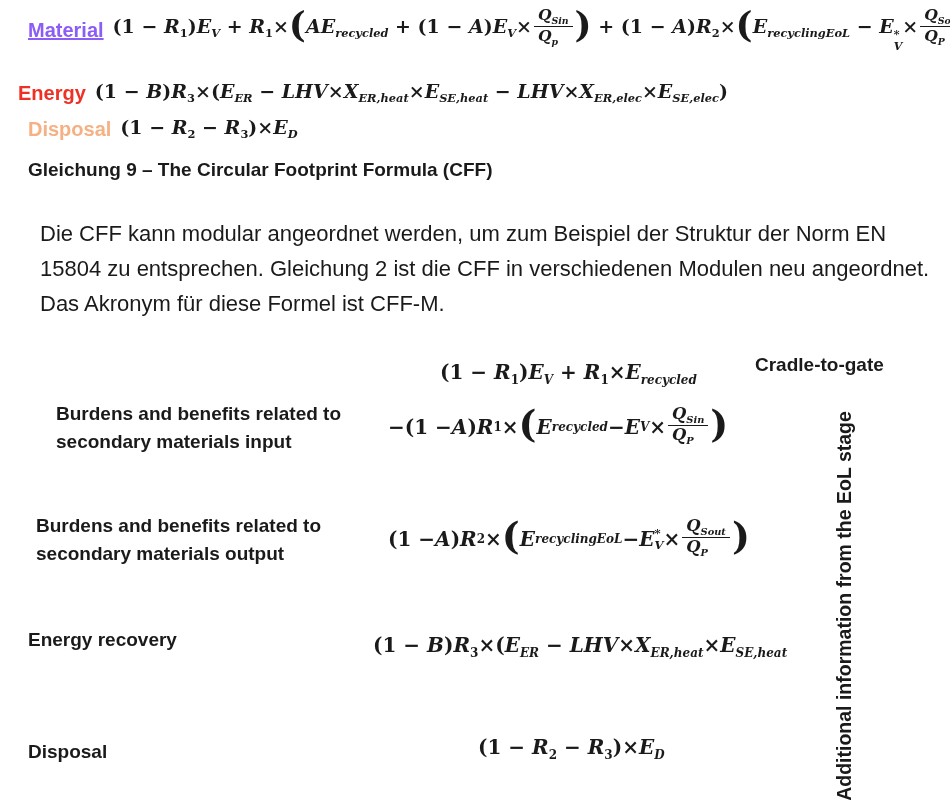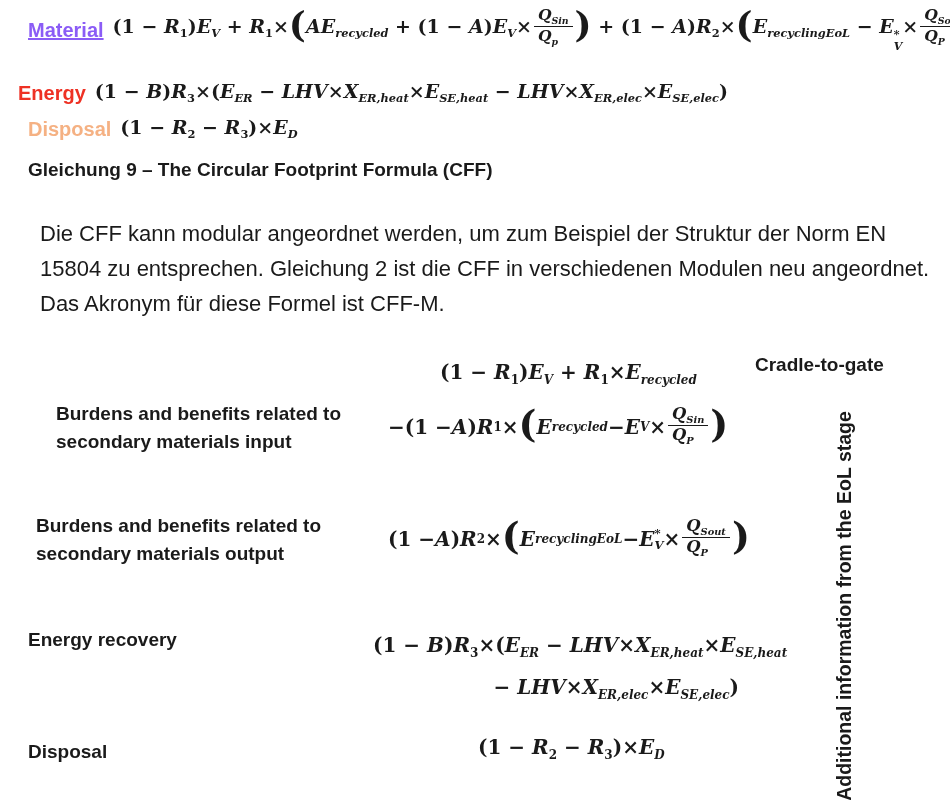--- a/index.html
+++ b/index.html
@@ -114,21 +114,20 @@
       <span class="mfrac">
         <span class="num"><span class="mv">Q</span><span class="msub">Sout</span></span>
         <span class="den"><span class="mv">Q</span><span class="msub">P</span></span>
       </span>
       <span class="mbig">)</span>
     </div>
 
   <div class="row-label" style="top:626px;">Energy recovery</div>
   <div class="row-formula" style="left:373px;top:622px;width:372px;margin-top:6px;">
     <span class="math math-lg" style="display:block;line-height:34px;"><span class="mt">(1 − </span><span class="mv">B</span><span class="mt">)</span><span class="mv">R</span><span class="msubd">3</span><span class="mt">×(</span><span class="mv">E</span><span class="msub">ER</span><span class="mt"> − </span><span class="mv">LHV</span><span class="mt">×</span><span class="mv">X</span><span class="msub">ER,heat</span><span class="mt">×</span><span class="mv">E</span><span class="msub">SE,heat</span></span>
-    <span class="math math-lg line2-right" style="line-height:34px;padding-right:6px;"><span class="mt">− </span><span class="mv">LHV</span><span class="mt">×</span><span class="mv">X</span><span class="msub">ER,elec</span><span class="mt">×</span><span class="mv">E</span><span class="msub">SE,elec</span><span class="mt">)</span></span>
   </div>
 
   <div class="row-label" style="top:738px;">Disposal</div>
   <div class="row-formula math math-lg" style="left:478px;top:735px;"><span class="mt">(1 − </span><span class="mv">R</span><span class="msubd">2</span><span class="mt"> − </span><span class="mv">R</span><span class="msubd">3</span><span class="mt">)×</span><span class="mv">E</span><span class="msub">D</span></div>
 
   <div class="side-note">Additional information from the EoL stage</div>
 
 </div>
 
 </body></html>

